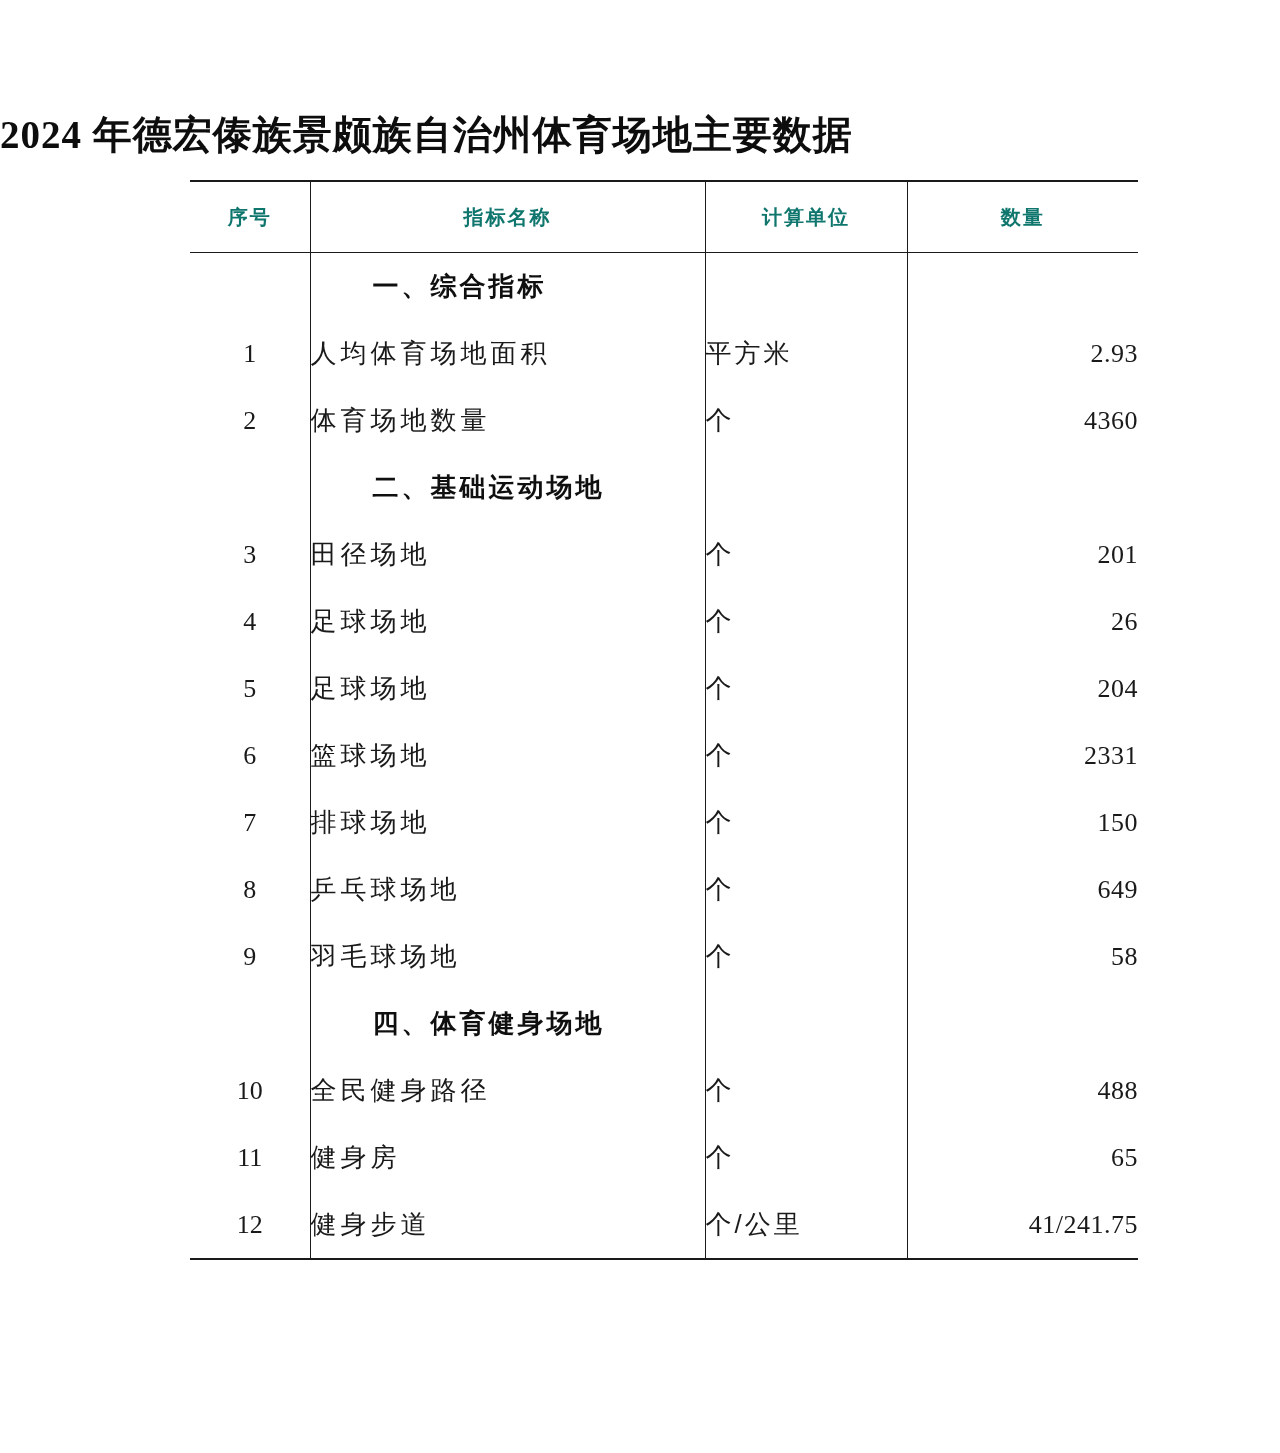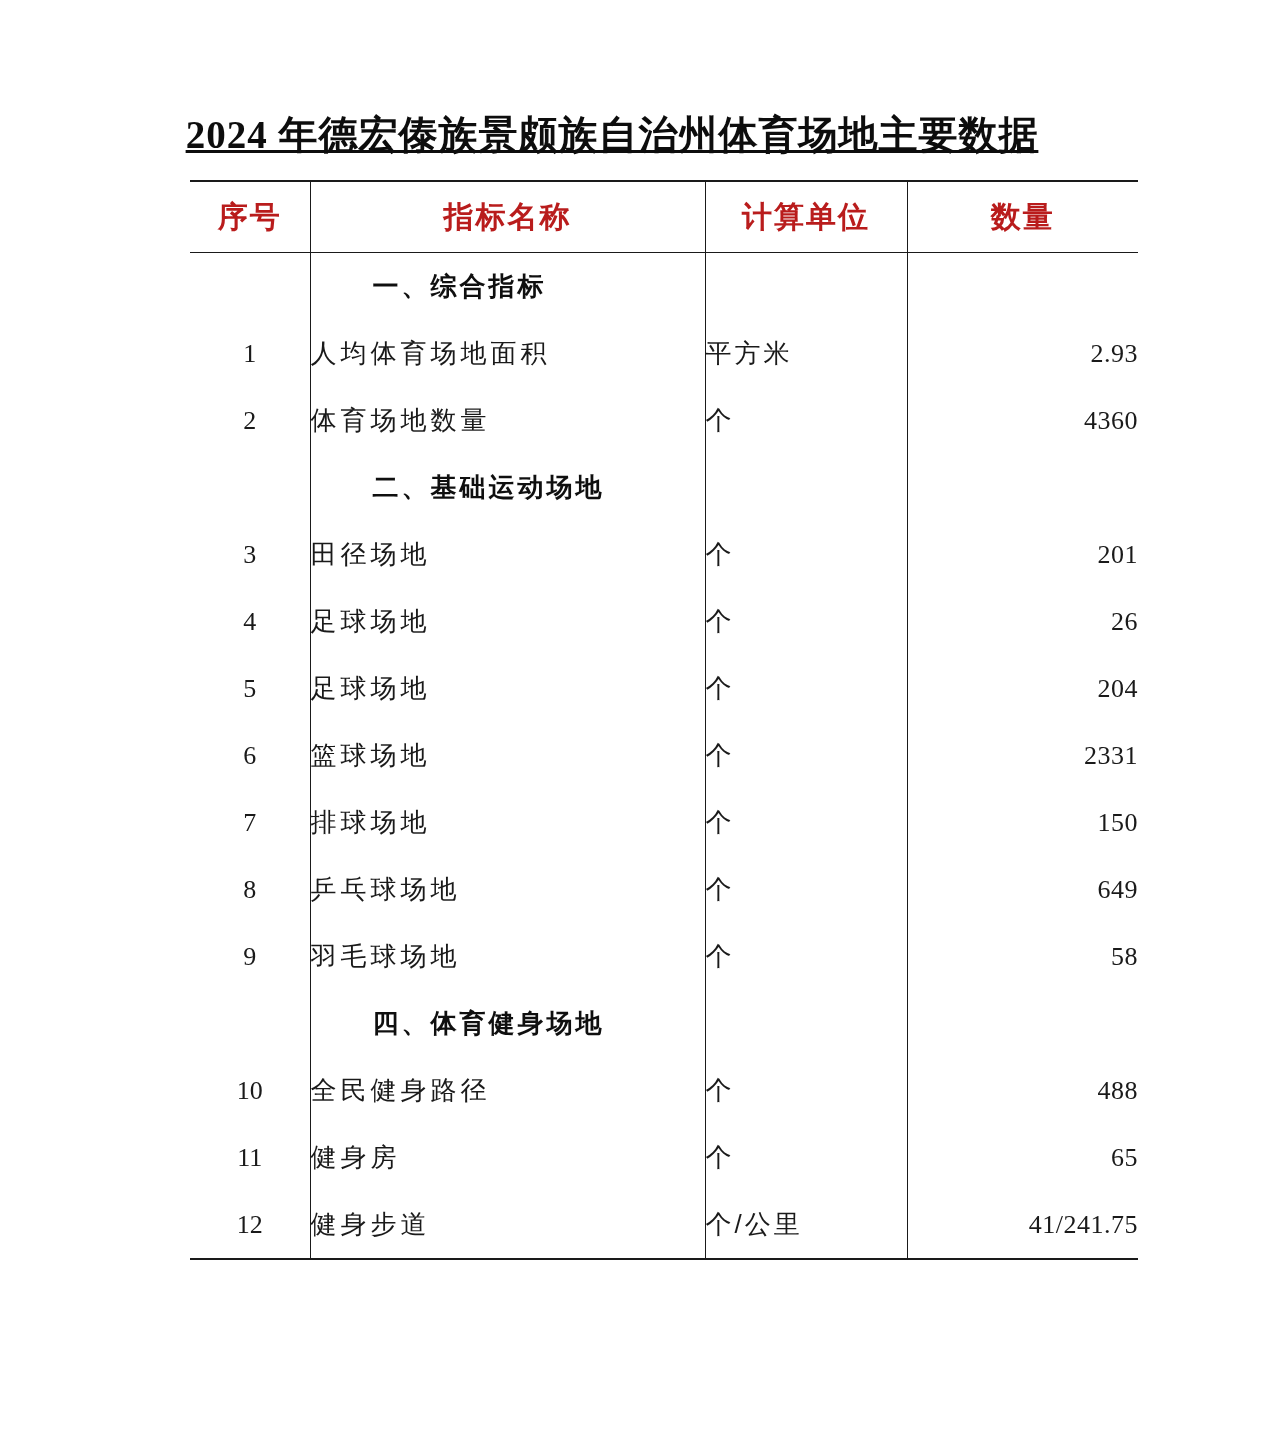--- a/index.html
+++ b/index.html
@@ -22,28 +22,27 @@
     height: 1453px;
     background: #ffffff;
   }
 
   
   .doc-title {
     position: absolute;
     left: 0;
     top: 108px;
     width: 1224px;
-    text-align: center;
+    text-align: left;
     font-family: "Liberation Serif", "DejaVu Serif", serif;
     font-size: 39px;
     font-weight: bold;
     letter-spacing: 1px;
     color: #0d0d0d;
     white-space: nowrap;
-    text-decoration: underline;
   }
 
   
   .table-wrap {
     position: absolute;
     left: 190px;
     top: 180px;
     width: 948px;
   }
 
@@ -77,24 +76,24 @@
     border-right: 1.5px solid #1a1a1a;
   }
   table.stats th.col-unit,
   table.stats td.col-unit {
     border-right: 1.5px solid #1a1a1a;
   }
 
   table.stats th {
     height: 70px;
     font-family: "Liberation Sans", "DejaVu Sans", sans-serif;
-    font-size: 30px;
+    font-size: 20px;
     font-weight: bold;
     letter-spacing: 2px;
-    color: #b91c1c;
+    color: #0f766e;
     text-align: center;
     vertical-align: middle;
     padding: 0;
   }
 
   table.stats td {
     height: 67px;
     padding: 0;
     vertical-align: middle;
     font-size: 26px;

